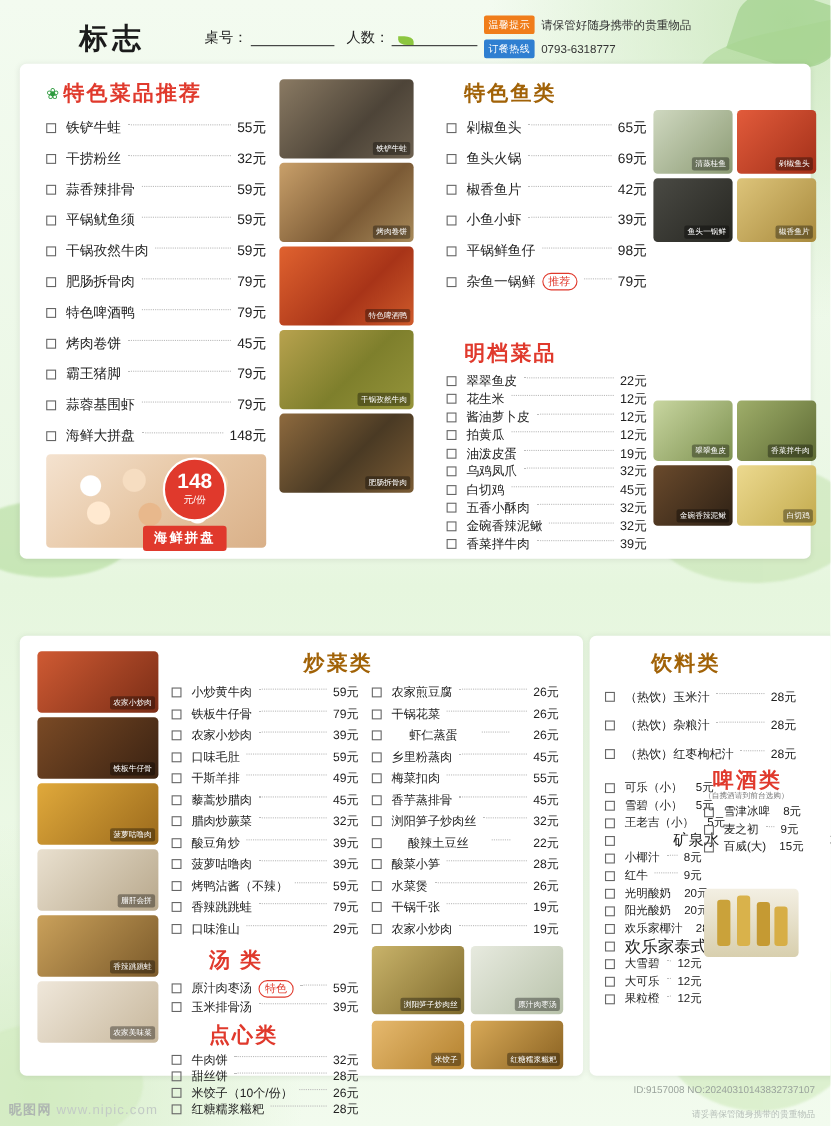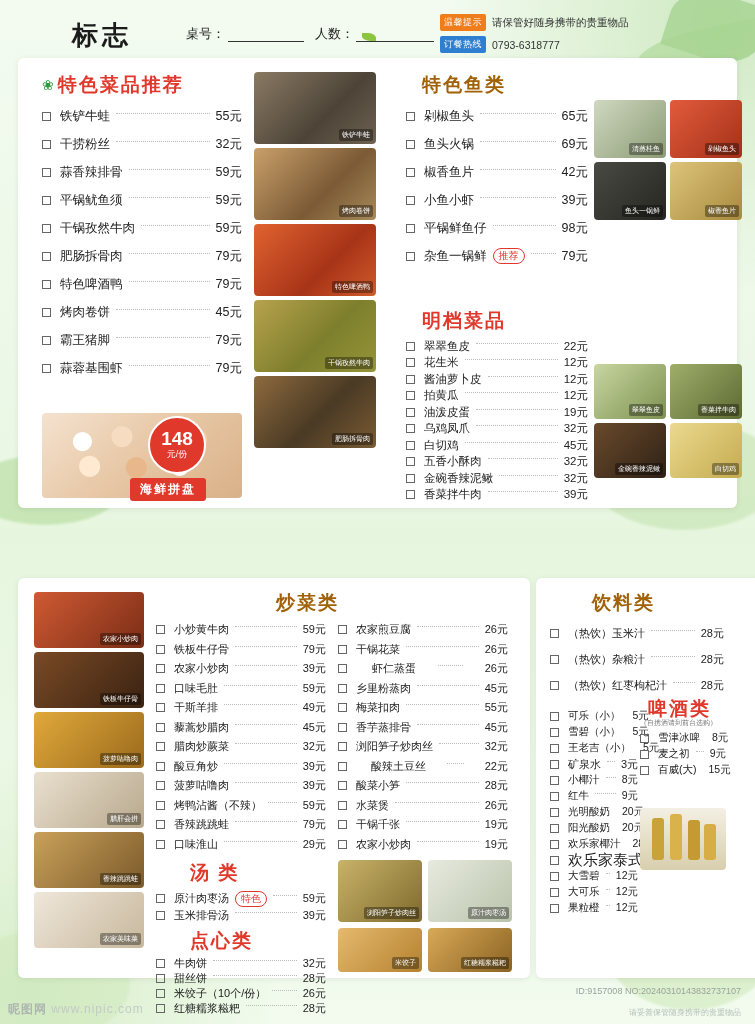--- a/index.html
+++ b/index.html
@@ -198,20 +198,26 @@
           <span class="chk"></span>
           <span class="dish">霸王猪脚</span>
           <span class="dots"></span>
           <span class="price">79元</span>
         </div>
         <div class="row" style="height: 28px;">
           <span class="chk"></span>
           <span class="dish">蒜蓉基围虾</span>
           <span class="dots"></span>
           <span class="price">79元</span>
+        </div>
+        <div class="row" style="height: 28px;">
+          <span class="chk"></span>
+          <span class="dish">海鲜大拼盘</span>
+          <span class="dots"></span>
+          <span class="price">148元</span>
         </div>
       </div>
 
     <div class="ph" style="left:24px;top:355px;width:200px;height:85px;background:linear-gradient(140deg,#f4e2cf,#e7c7a5 50%,#d9b088);">
       <div style="position:absolute;left:8px;top:10px;width:180px;height:62px;background:
         radial-gradient(circle at 18% 30%,#fff 0 9px,rgba(0,0,0,0) 10px),
         radial-gradient(circle at 40% 22%,#f6ddc1 0 10px,rgba(0,0,0,0) 11px),
         radial-gradient(circle at 62% 30%,#fff2e0 0 9px,rgba(0,0,0,0) 10px),
         radial-gradient(circle at 82% 26%,#f3cfa6 0 9px,rgba(0,0,0,0) 10px),
         radial-gradient(circle at 22% 70%,#ffe9d0 0 10px,rgba(0,0,0,0) 11px),
@@ -648,21 +654,21 @@
           <span class="dish">雪碧（小）</span>
           <span class="dots"></span>
           <span class="price">5元</span>
         </div>
         <div class="row" style="height: 16px; font-size: 10.5px;">
           <span class="chk"></span>
           <span class="dish">王老吉（小）</span>
           <span class="dots"></span>
           <span class="price">5元</span>
         </div>
-        <div class="row" style="height: 16px; font-size: 11px;">
+        <div class="row" style="height: 16px; font-size: 14px; gap: 44px;">
           <span class="chk"></span>
           <span class="dish">矿泉水</span>
           <span class="dots"></span>
           <span class="price">3元</span>
         </div>
         <div class="row" style="height: 16px; font-size: 10.5px;">
           <span class="chk"></span>
           <span class="dish">小椰汁</span>
           <span class="dots"></span>
           <span class="price">8元</span>

